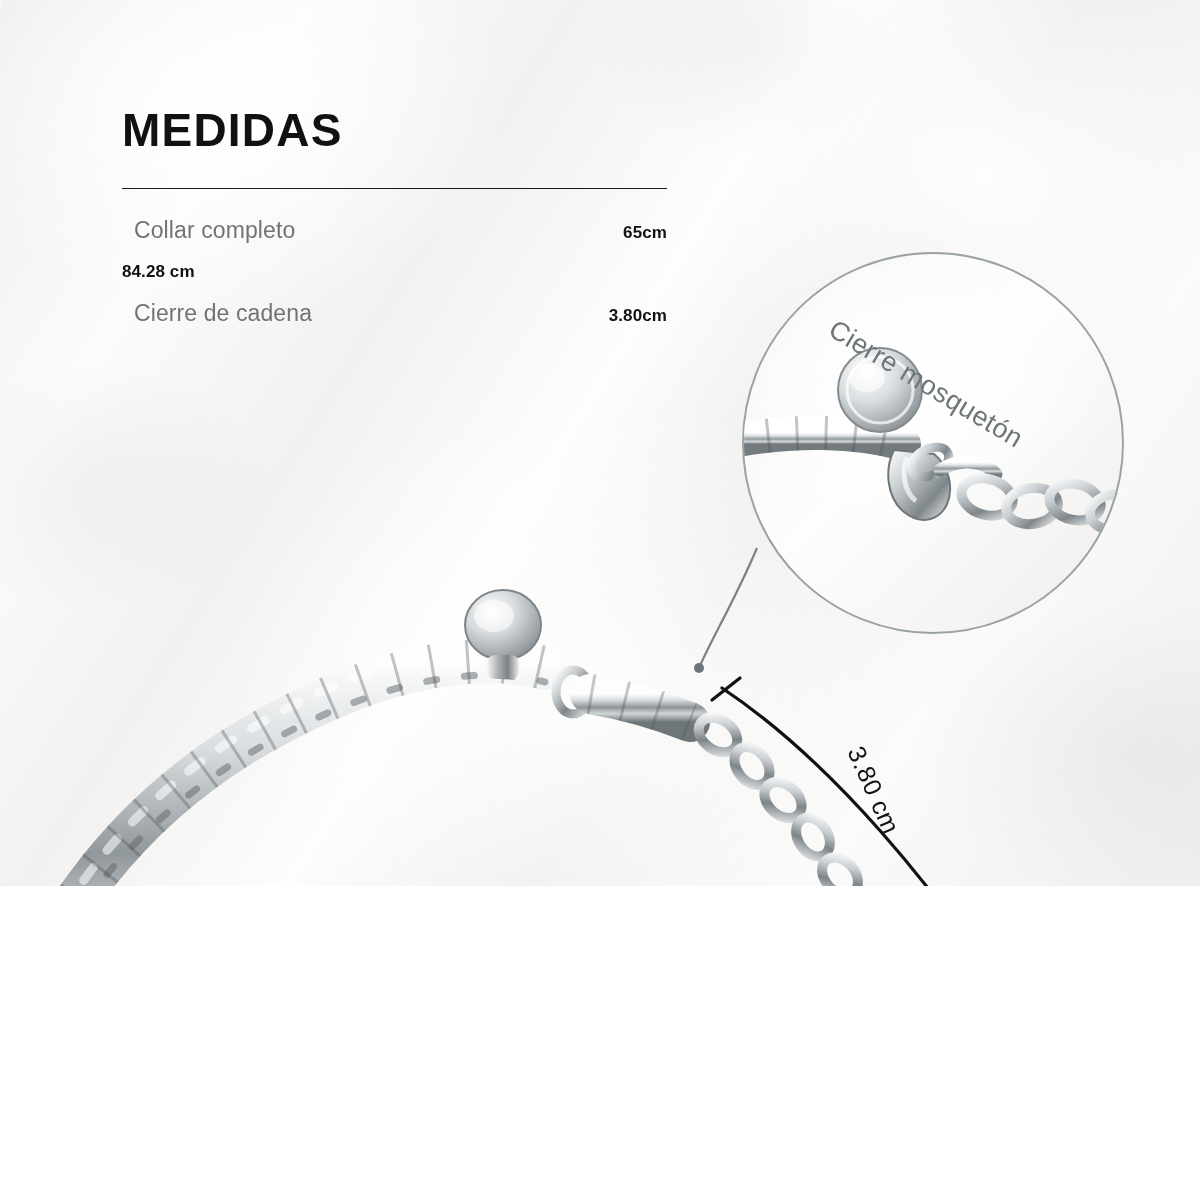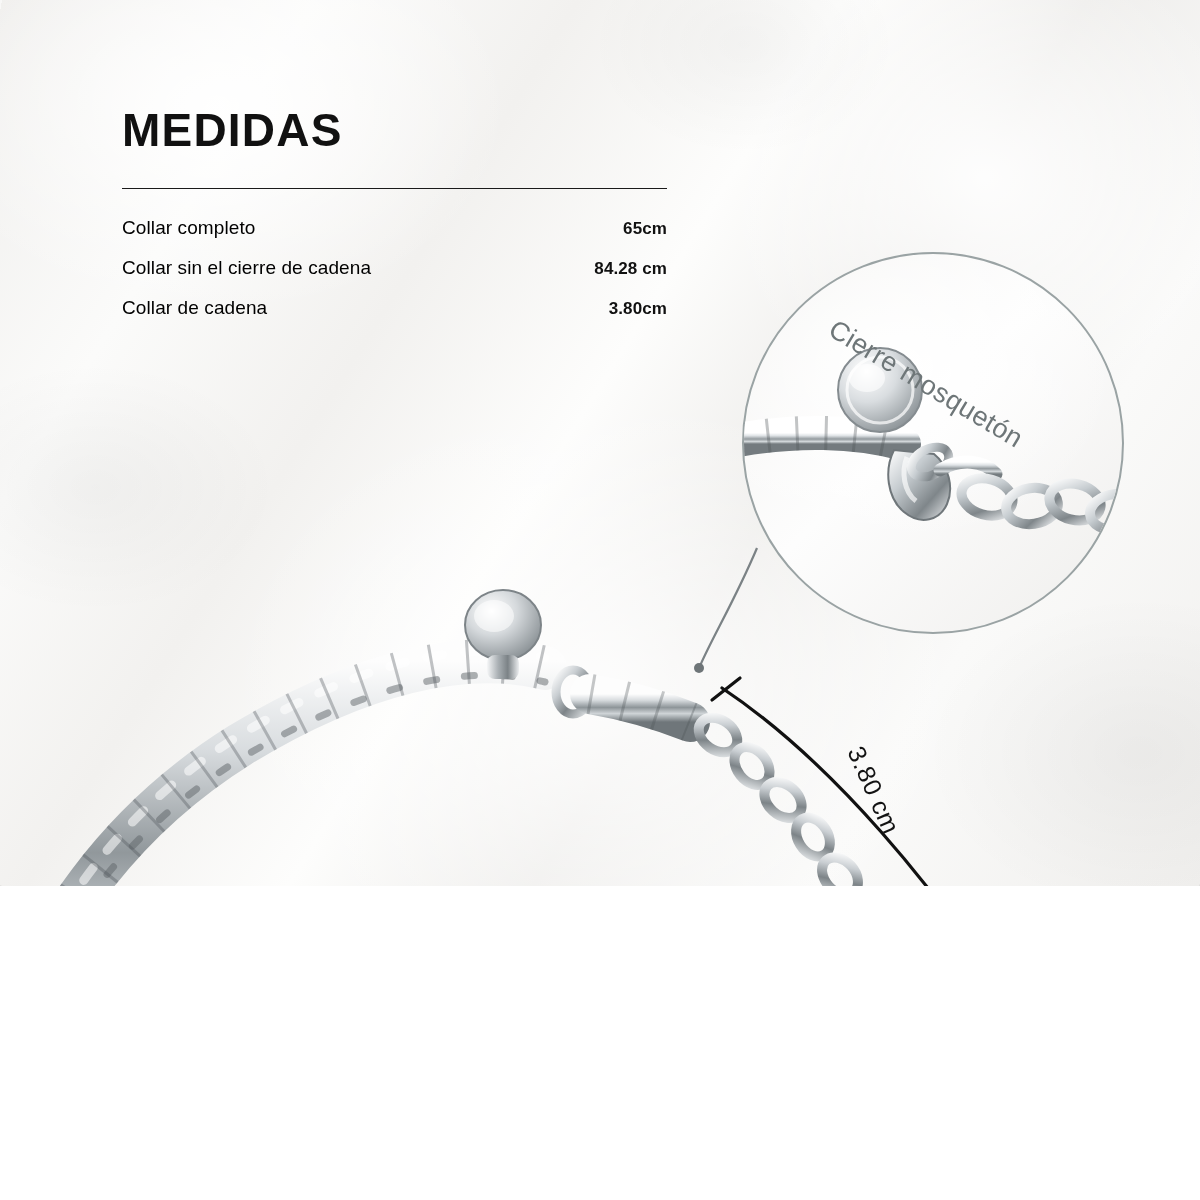--- a/index.html
+++ b/index.html
@@ -71,23 +71,24 @@
     width: 545px;
   }
   .rows { margin-top: 28px; }
   .row {
     display: flex;
     align-items: baseline;
     justify-content: space-between;
     margin-bottom: 18px;
   }
   .row .label {
-    font-size: 19px;
-    color: #000000;
+    font-size: 23px;
+    color: #737373;
     letter-spacing: .1px;
+    margin-left: 12px;
   }
   .row .value {
     font-size: 17px;
     color: #111111;
     font-weight: 700;
     letter-spacing: .1px;
     white-space: nowrap;
   }
 
   
@@ -145,25 +146,24 @@
 
   <div class="panel">
     <h1>MEDIDAS</h1>
     <div class="rule"></div>
     <div class="rows">
       <div class="row">
         <span class="label">Collar completo</span>
         <span class="value">65cm</span>
       </div>
       <div class="row">
-        <span class="label">Collar sin el cierre de cadena</span>
         <span class="value">84.28 cm</span>
       </div>
       <div class="row">
-        <span class="label">Collar de cadena</span>
+        <span class="label">Cierre de cadena</span>
         <span class="value">3.80cm</span>
       </div>
     </div>
   </div>
 
   <svg class="overlay" viewBox="0 0 1200 1200">
     <defs>
       <linearGradient id="steel" x1="0" y1="0" x2="0" y2="1">
         <stop offset="0%" stop-color="#fdfdfd"></stop>
         <stop offset="22%" stop-color="#d8dcdf"></stop>

